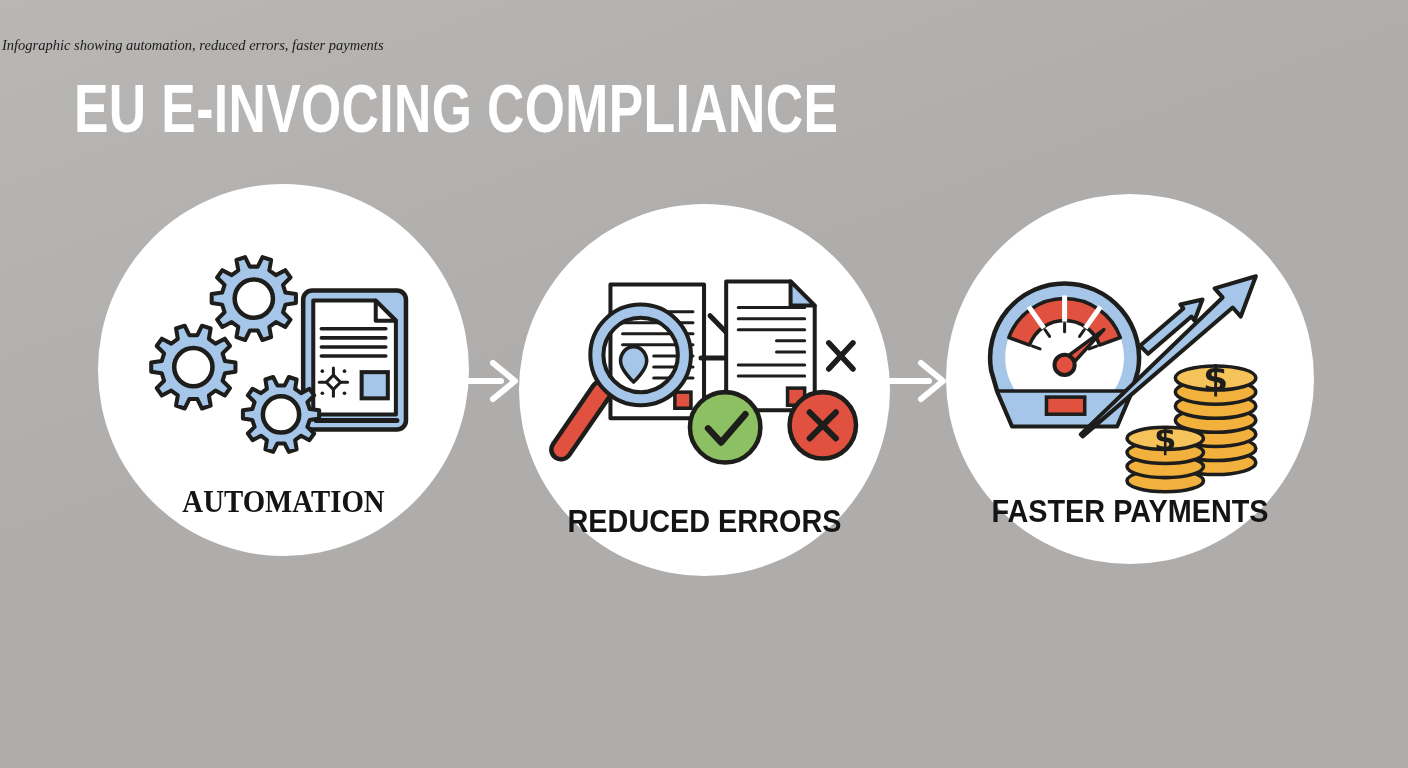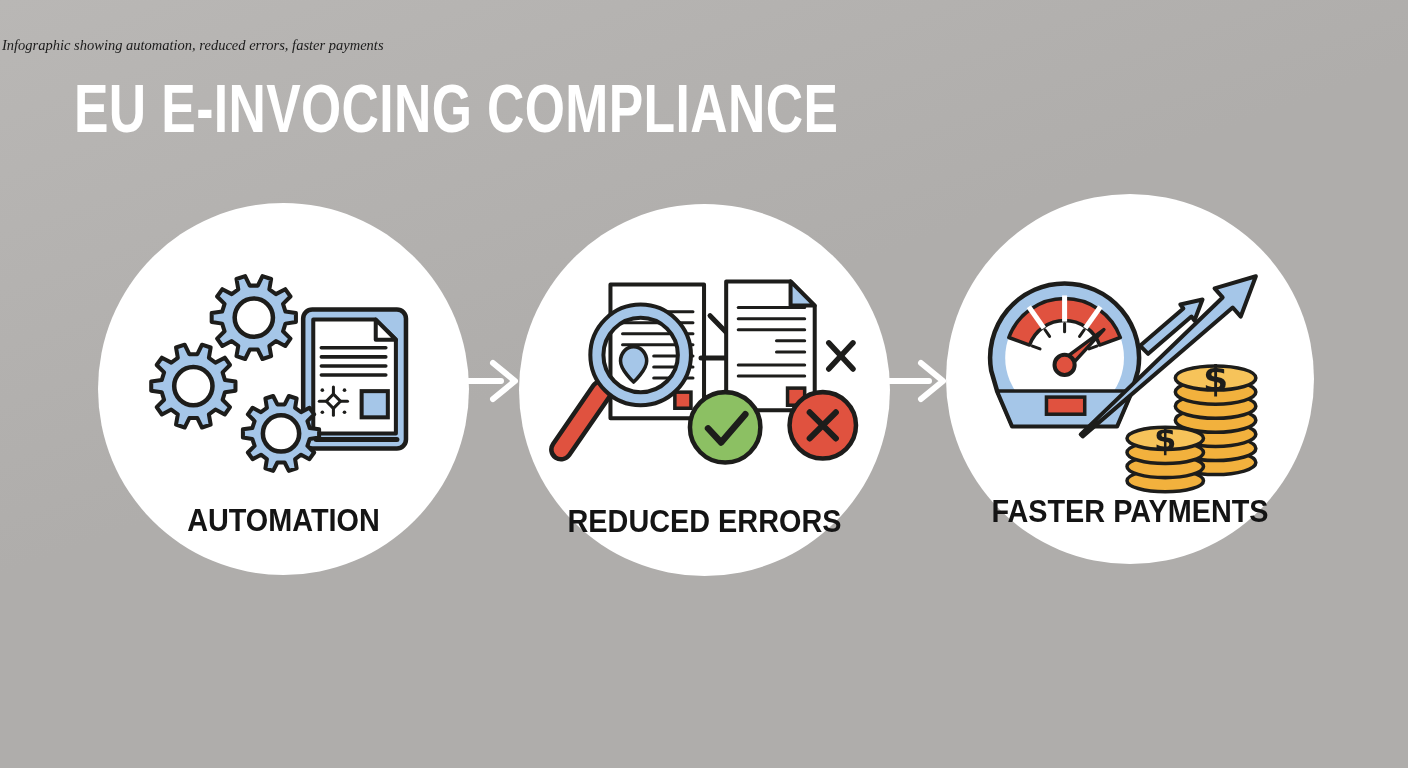--- a/index.html
+++ b/index.html
@@ -16,21 +16,21 @@
   .title{
     position:absolute; left:74px; top:74px;
     color:var(--title_text); font-weight:bold; font-size:68px; line-height:1;
     letter-spacing:0.5px; white-space:nowrap;
     transform:scaleX(0.76); transform-origin:left top;
   }
   .circle{
     position:absolute; border-radius:50%;
     background:var(--circle);
   }
-  .c1{left:98px;  top:203px; width:371px; height:372px;}
+  .c1{left:98px;  top:184px; width:371px; height:372px;font-family:Liberation Serif, serif;}
   .c2{left:519px; top:204px; width:371px; height:372px;}
   .c3{left:946px; top:194px; width:368px; height:370px;}
   .step-label{
     position:absolute; top:300px; left:0; width:100%;
     text-align:center; font-weight:bold; font-size:31px; color:var(--label_text);
     letter-spacing:0px; transform:scaleX(0.93); transform-origin:center top;
     white-space:nowrap;
   }
   .icon{position:absolute;}
   .i1{left:50px; top:64px;}

